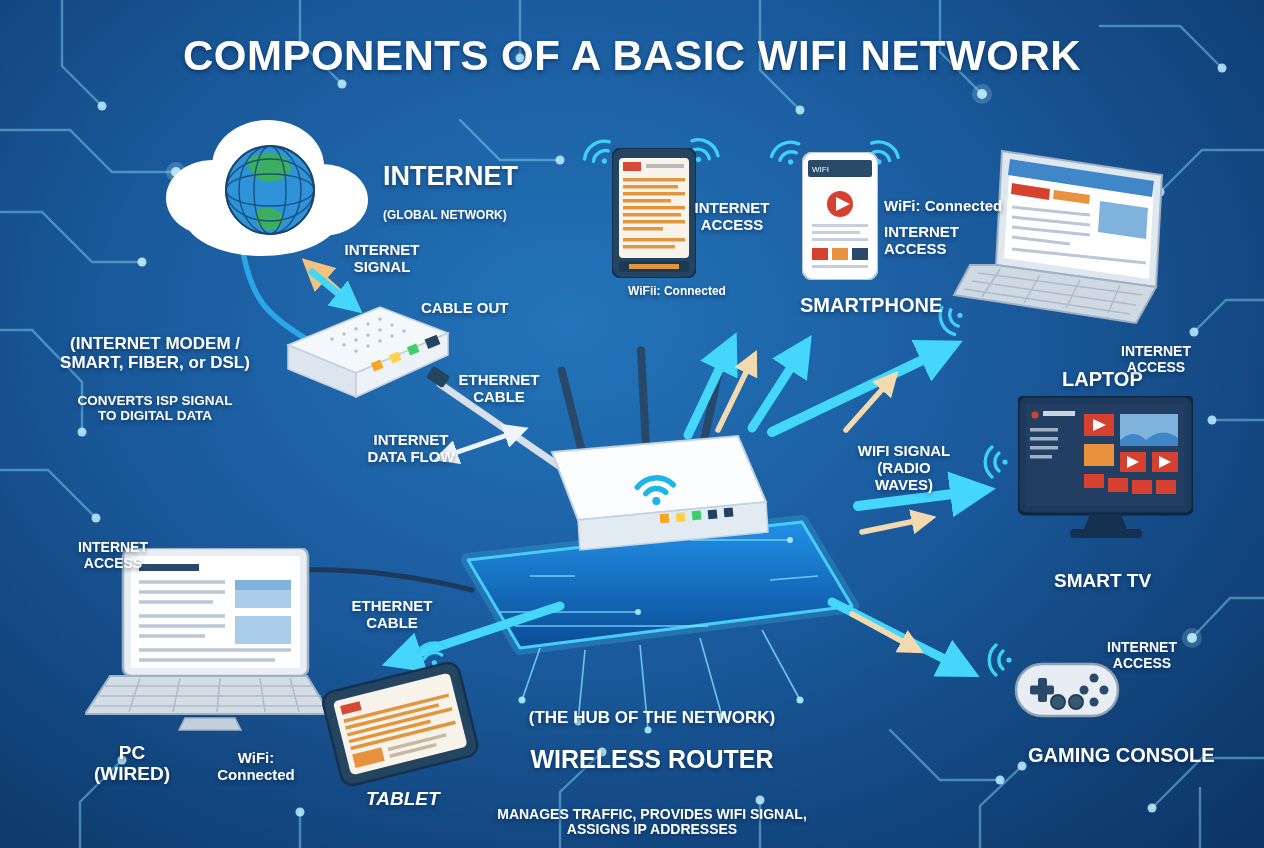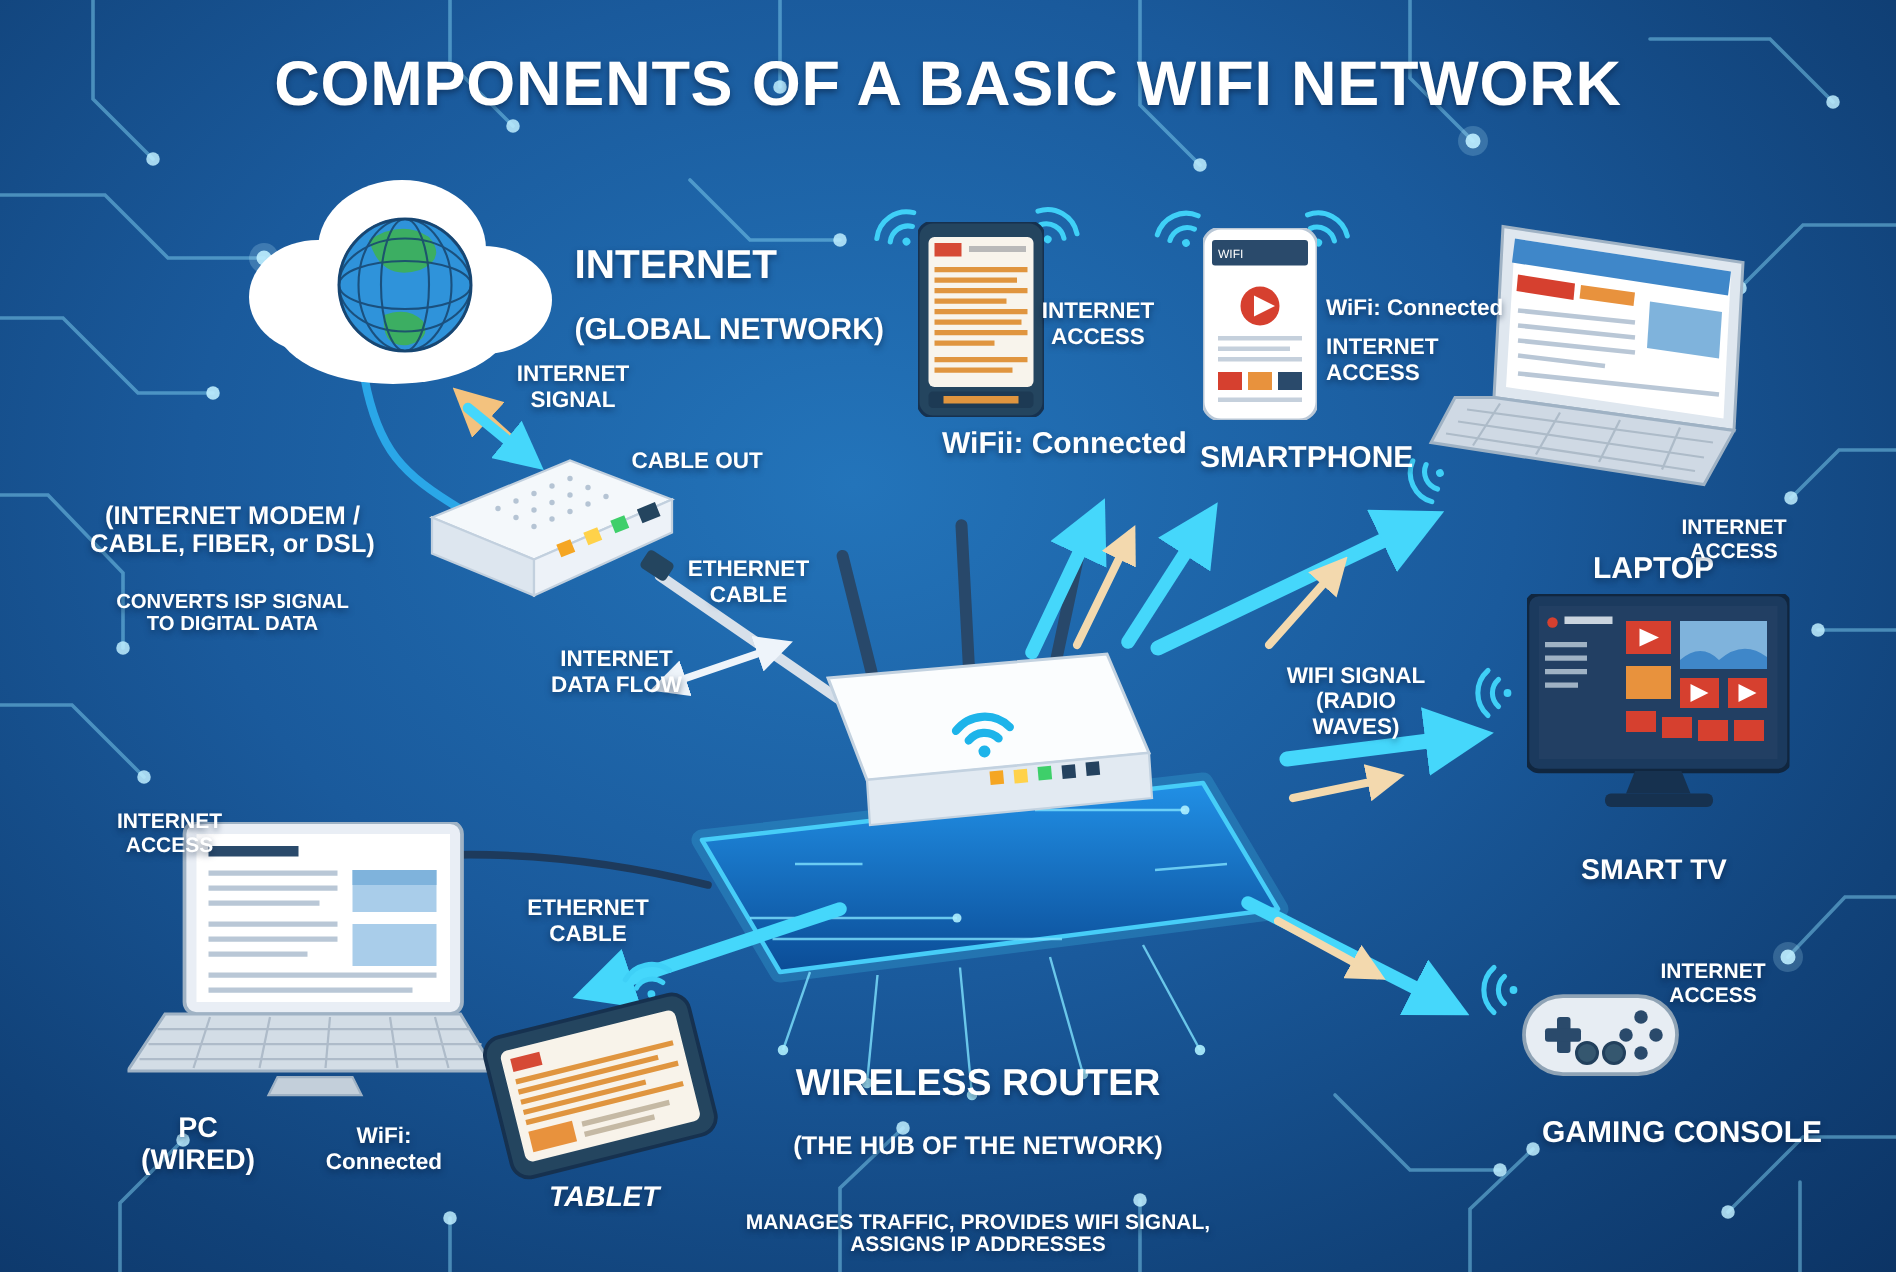--- a/index.html
+++ b/index.html
@@ -14,21 +14,21 @@
     position:absolute;color:#ffffff;font-weight:bold;line-height:1.12;
     white-space:pre-line;text-shadow:0 2px 4px rgba(6,28,58,.55);
   }
   .center{text-align:center;}
   .t42{font-size:42px;letter-spacing:.5px;}
   .t27{font-size:27px;}
   .t25{font-size:25px;}
   .t20{font-size:20px;margin-left:32px;}
   .t19{font-size:19px;}
   .t17{font-size:17px;}
-  .t16{font-size:20px;}
+  .t16{font-size:12px;}
   .t15{font-size:15px;}
   .t14{font-size:14px;}
   .t13{font-size:13.5px;font-weight:600;}
   .blk{display:block;}
 </style>
 </head>
 <body>
 
 <div id="stage">
 
@@ -437,21 +437,21 @@
     <span class="blk t16">(GLOBAL NETWORK)</span>
   </div>
 
   <div class="lbl t15 center" style="left:336px;top:242px;width:92px;">INTERNET
 SIGNAL</div>
 
   <div class="lbl t15" style="left:421px;top:300px;">CABLE OUT</div>
 
   <div class="lbl center" style="left:30px;top:316px;width:250px;">
     <span class="blk t17">(INTERNET MODEM /
-CABLE, FIBER, or DSL)</span>
+SMART, FIBER, or DSL)</span>
     <span class="blk t13" style="margin-top:3px;">CONVERTS ISP SIGNAL
 TO DIGITAL DATA</span>
   </div>
 
   <div class="lbl t15 center" style="left:455px;top:372px;width:88px;">ETHERNET
 CABLE</div>
 
   <div class="lbl t15 center" style="left:358px;top:432px;width:106px;">INTERNET
 DATA FLOW</div>
 
@@ -490,19 +490,19 @@
 
   <div class="lbl t15 center" style="left:206px;top:750px;width:100px;">WiFi:
 Connected</div>
 
   <div class="lbl t19" style="left:366px;top:788px;font-style:italic;">TABLET</div>
 
   <div class="lbl t15 center" style="left:348px;top:598px;width:88px;">ETHERNET
 CABLE</div>
 
   <div class="lbl center" style="left:452px;top:690px;width:400px;">
+    <span class="blk t17">(THE HUB OF THE NETWORK)</span>
     <span class="blk t25">WIRELESS ROUTER</span>
-    <span class="blk t17">(THE HUB OF THE NETWORK)</span>
     <span class="blk t14" style="margin-top:16px;font-weight:600;">MANAGES TRAFFIC, PROVIDES WIFI SIGNAL,
 ASSIGNS IP ADDRESSES</span>
   </div>
 
 </div>
 
 </body></html>

